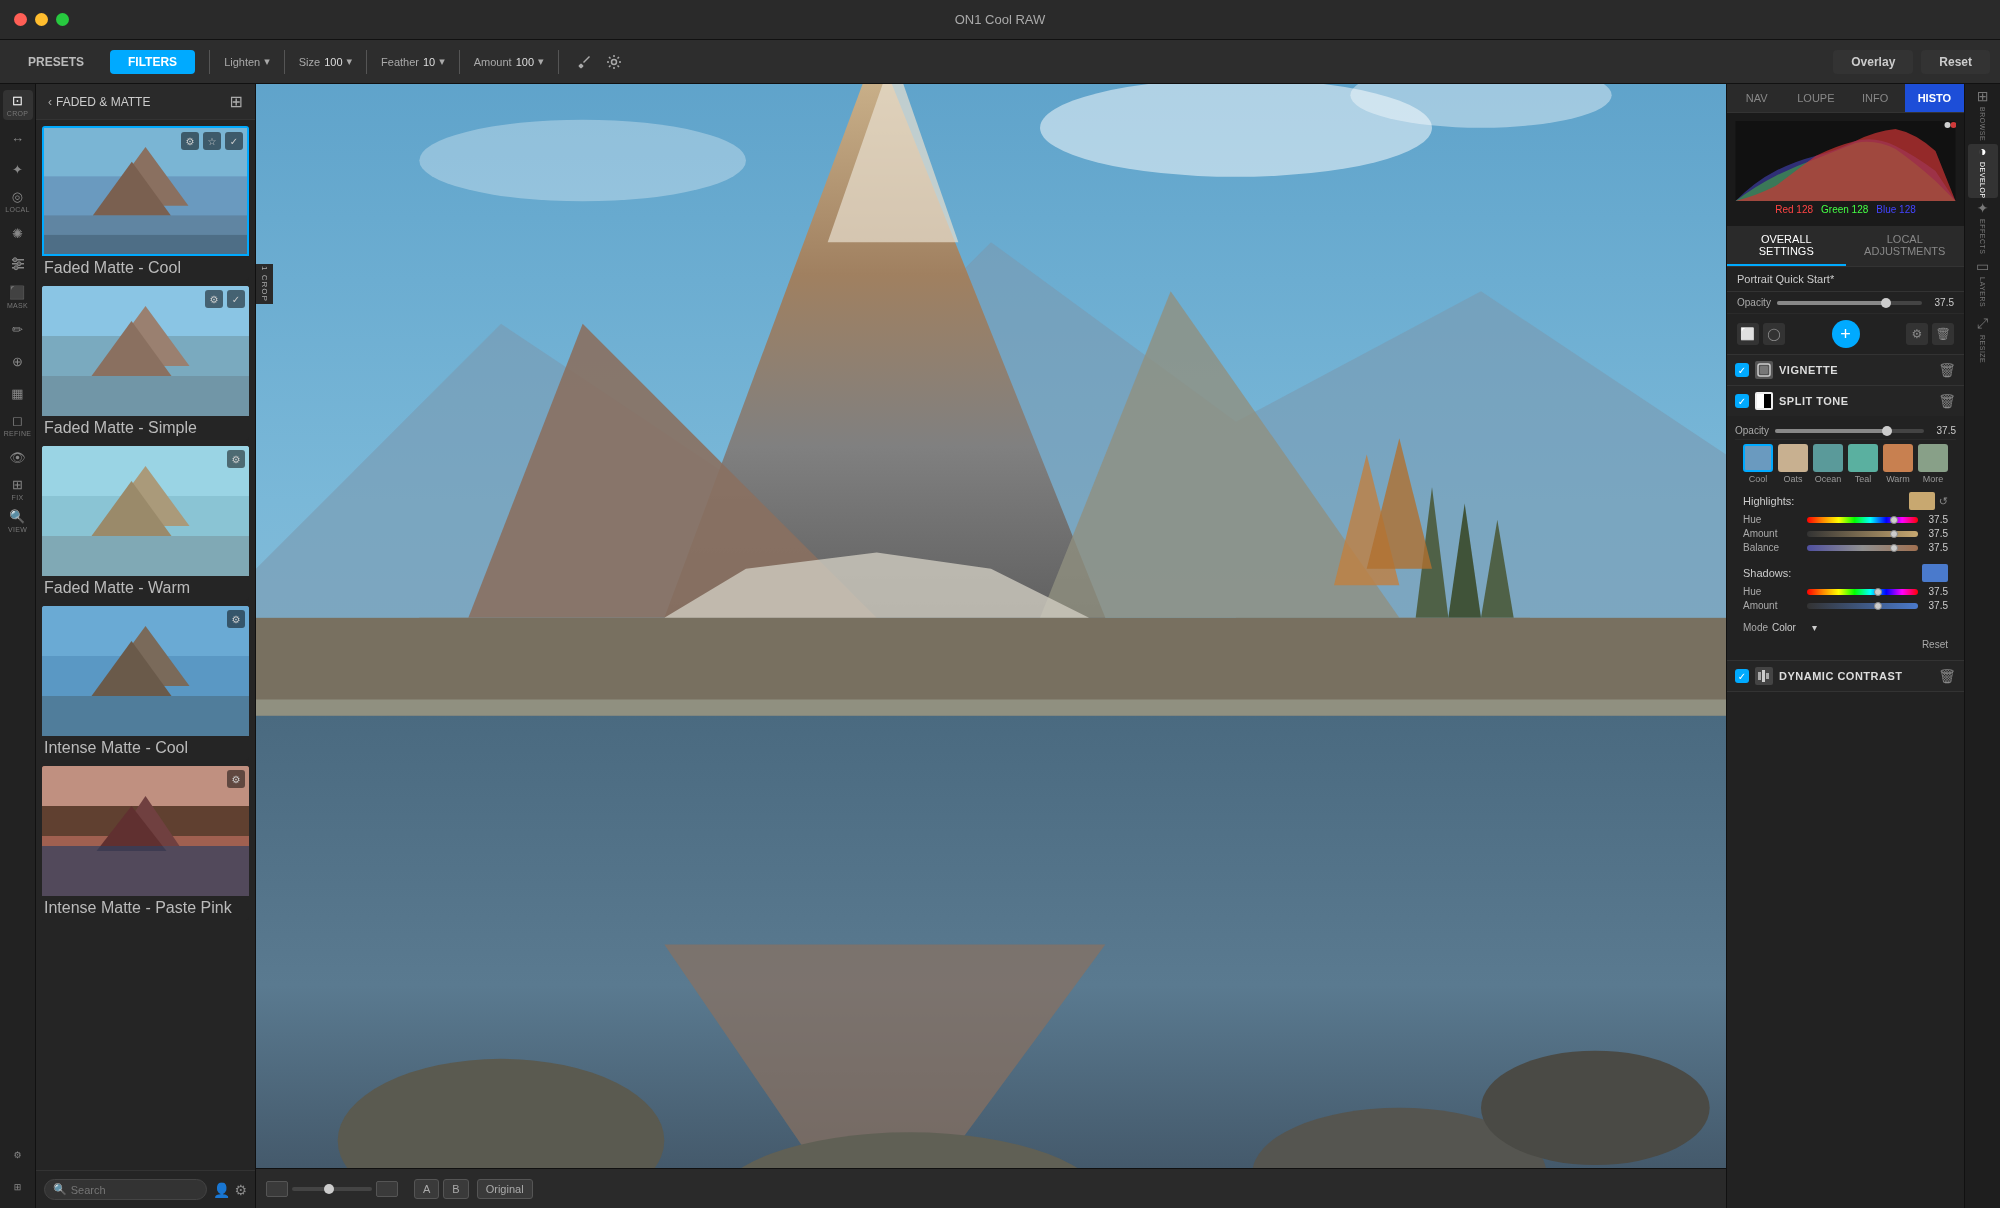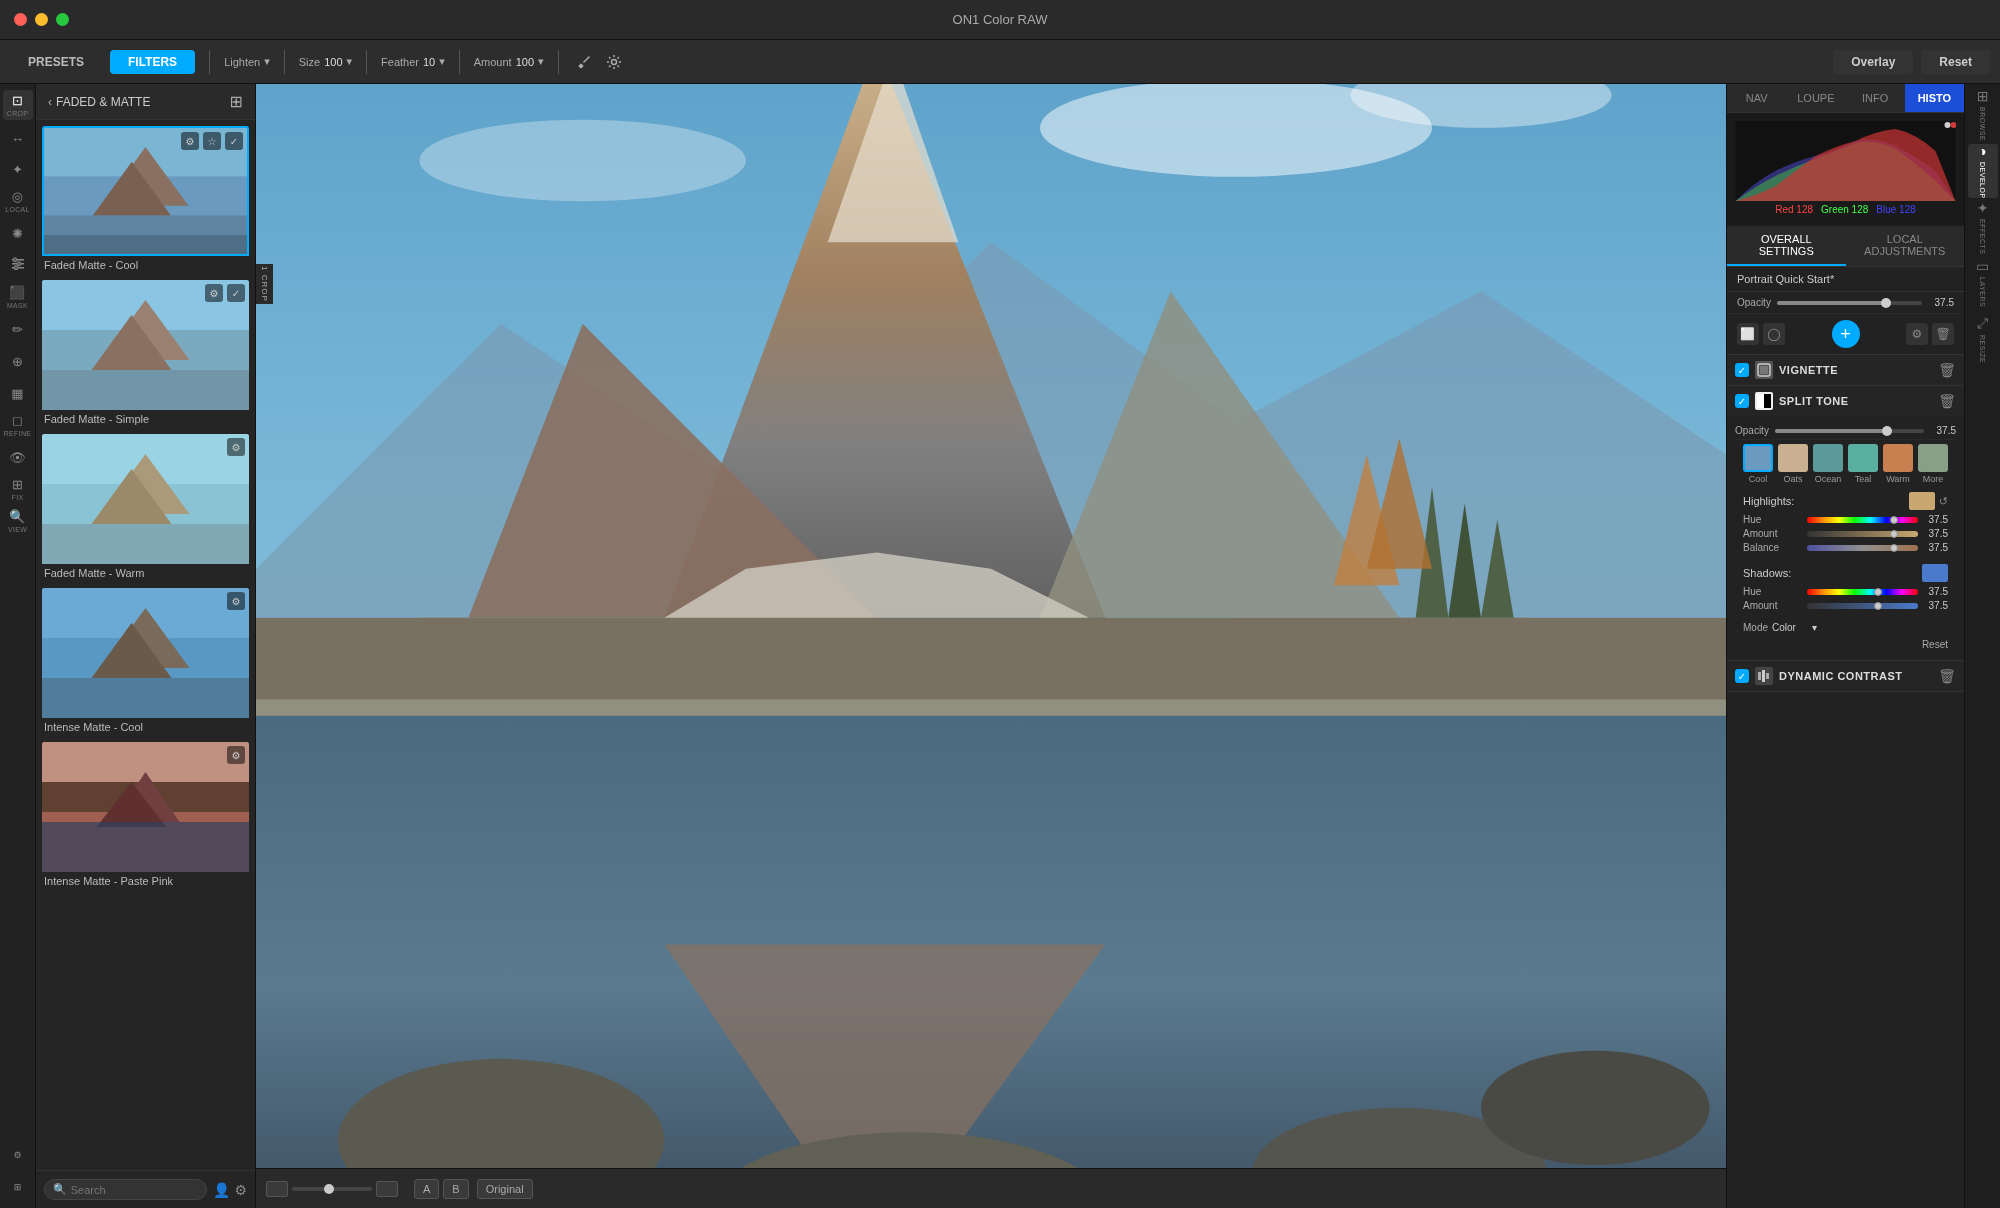--- a/index.html
+++ b/index.html
@@ -141,21 +141,21 @@
       gap: 4px;
     }
     .preset-icon-btn {
       width: 18px; height: 18px;
       background: rgba(0,0,0,0.5);
       border-radius: 3px;
       display: flex; align-items: center; justify-content: center;
       font-size: 10px; color: #ccc; cursor: pointer;
     }
     .preset-name {
-      font-size: 11px;
+      font-size: 16px;
       color: #bbb;
       padding: 3px 2px;
       background: #252525;
     }
 
     
     .preset-bg-cool {
       background: linear-gradient(180deg, #6aa8d4 0%, #4a7fa8 30%, #8a7a6a 60%, #c8a870 80%, #a0c8d8 100%);
     }
     .preset-bg-simple {
@@ -570,21 +570,21 @@
   </style>
 </head>
 <body>
 
 <div class="titlebar">
   <div class="titlebar-buttons">
     <div class="titlebar-btn btn-close"></div>
     <div class="titlebar-btn btn-min"></div>
     <div class="titlebar-btn btn-max"></div>
   </div>
-  <span class="titlebar-title">ON1 Color RAW</span>
+  <span class="titlebar-title">ON1 Cool RAW</span>
 </div>
 
 <div class="toolbar">
   <button class="tab-btn">PRESETS</button>
   <button class="tab-btn active">FILTERS</button>
   <div class="toolbar-sep"></div>
   <div class="toolbar-control">
     <span>Lighten</span>
     <span style="color:#aaa;">▾</span>
   </div>

